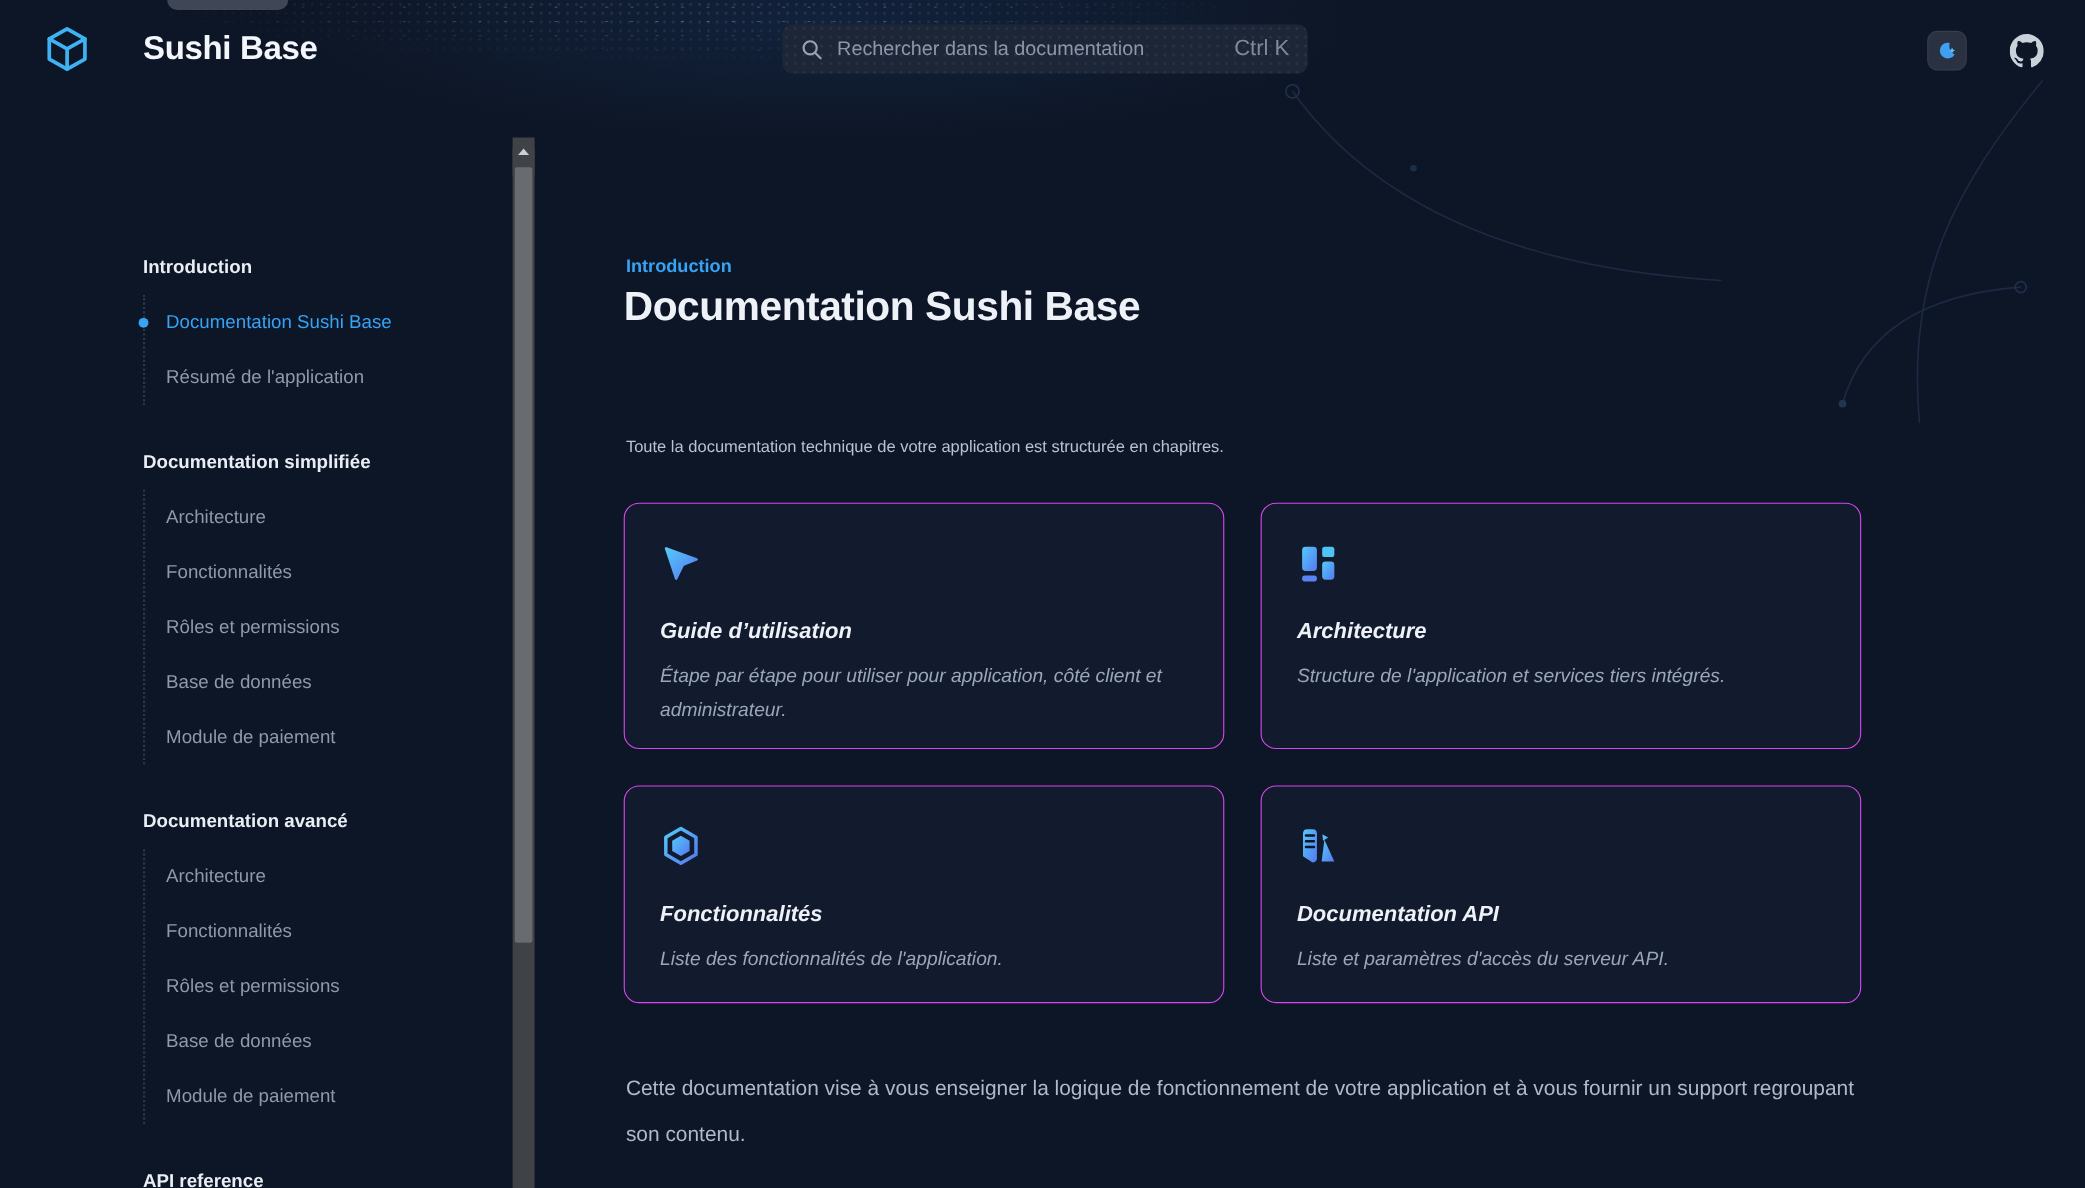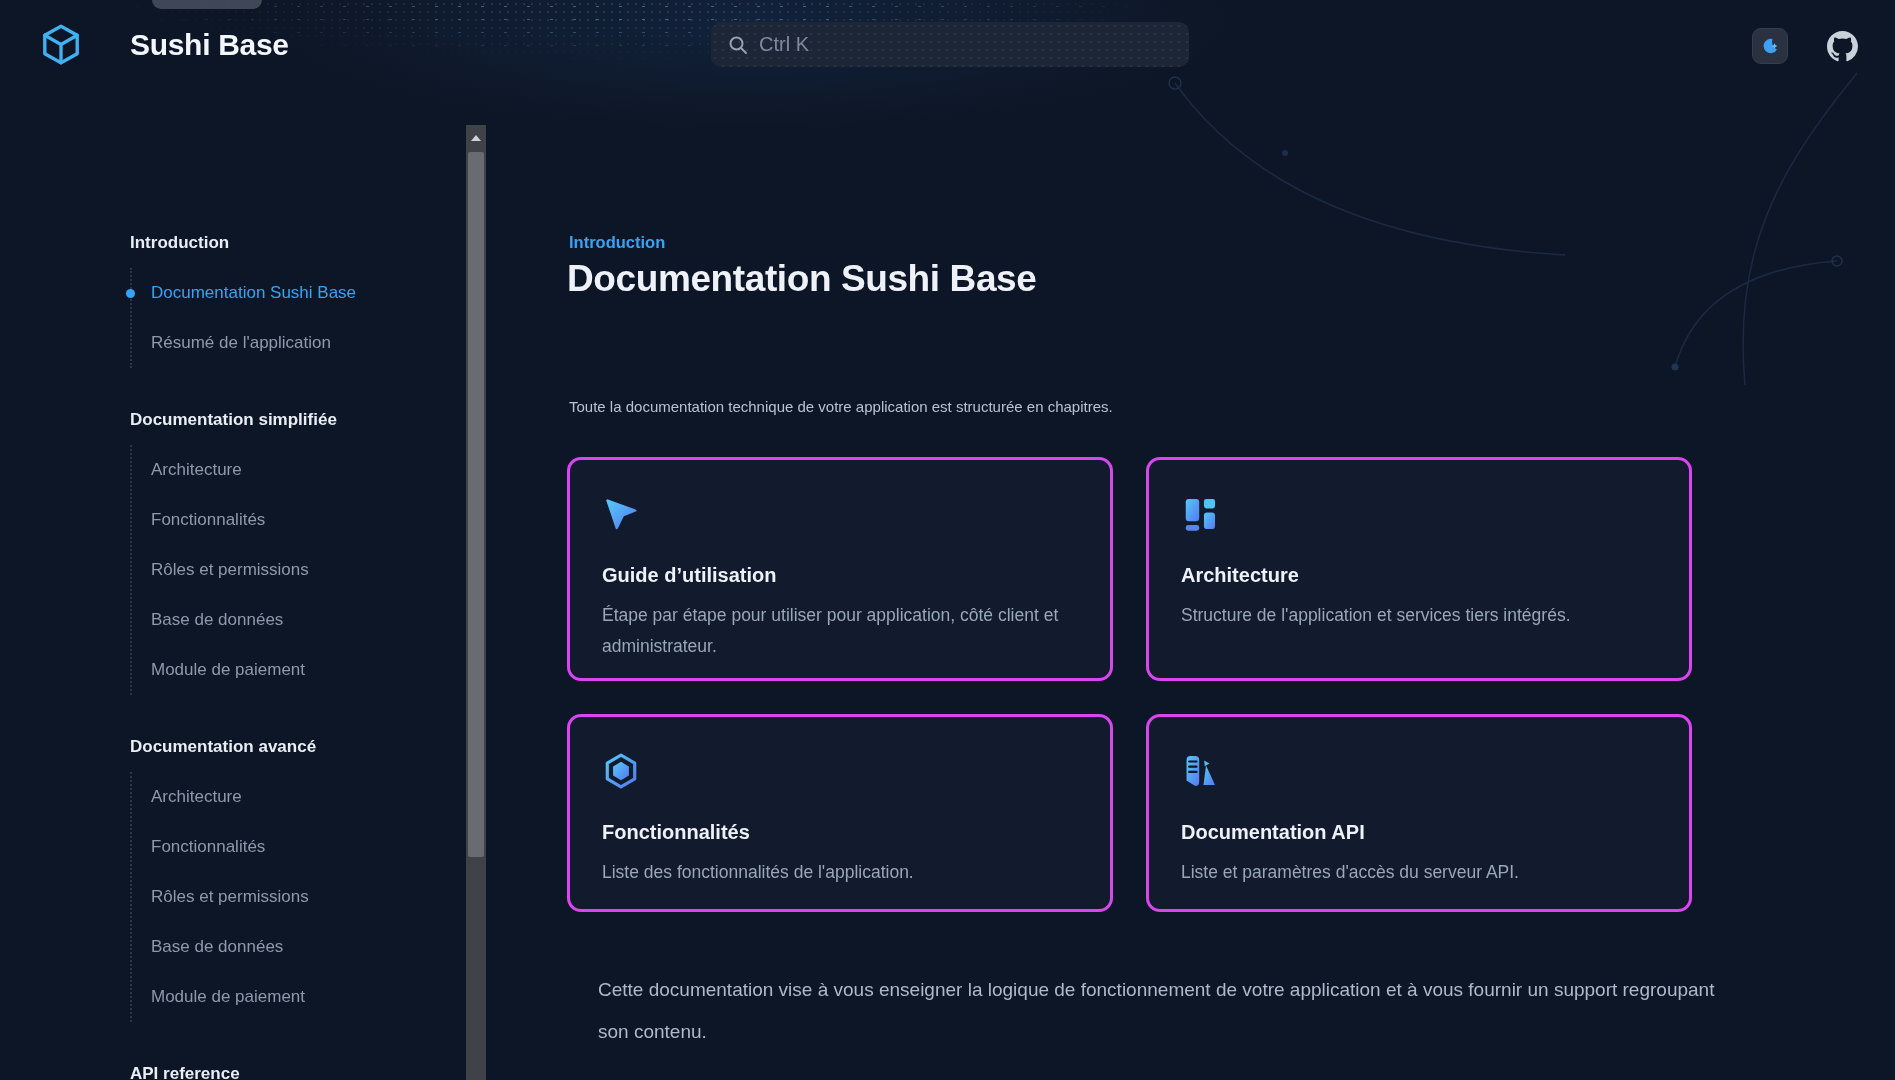--- a/index.html
+++ b/index.html
@@ -54,27 +54,27 @@
   .scroll-thumb{position:absolute;left:2px;top:27px;width:16px;height:705px;background:#686c71;
         border-radius:2px;cursor:grab;}
 
   
   .eyebrow{position:absolute;left:569px;top:233px;font-size:16.5px;font-weight:700;color:#36a3f5;}
   .page-title{position:absolute;left:567px;top:258px;font-size:37px;font-weight:700;color:#eef2f8;
         letter-spacing:-0.4px;}
   .lead{position:absolute;left:569px;top:362px;font-size:15px;color:#b7c2d3;margin-top:36px;}
   .cards{position:absolute;left:567px;top:457px;width:1125px;display:grid;
         grid-template-columns:546px 546px;grid-template-rows:224px 198px;gap:33px;}
-  .card{box-sizing:border-box;background:#111b2d;border:3px solid #d946ef;border-radius:14px;
-        padding:35px 32px;cursor:pointer;}
+  .card{box-sizing:border-box;background:#111b2d;border:1px solid #d946ef;border-radius:14px;
+        padding:35px 32px;cursor:pointer;font-style:italic;}
   .card-icon{width:38px;height:38px;margin-bottom:27px;}
   .card-title{font-size:20px;font-weight:700;color:#eef2f8;margin-bottom:13px;}
   .card-desc{font-size:17.5px;color:#9aa6b9;line-height:31px;}
   .closing{position:absolute;left:569px;top:969px;width:1125px;font-size:19px;color:#aeb9cb;
-        line-height:42px;margin-left:29px;}
+        line-height:42px;}
 </style>
 </head>
 <body>
 
 <div class="screen">
 
   <div class="glow"></div>
   <div class="dots-band"></div>
   <div class="window-pill"></div>
   <svg class="circuit" width="760" height="330" viewBox="0 0 760 330" fill="none">
@@ -93,20 +93,21 @@
       <path d="M6.5 12.7 L22 21.5 L37.5 12.7 M22 21.5 V39" stroke="#3fb2f3" stroke-width="3.2" stroke-linejoin="round" stroke-linecap="round"></path>
     </svg>
     <div class="brand-name">Sushi Base</div>
   </div>
 
   <div class="search">
     <svg width="20" height="20" viewBox="0 0 20 20" fill="none">
       <circle cx="8.5" cy="8.5" r="6" stroke="#98a2b4" stroke-width="2"></circle>
       <path d="M13 13 L18 18" stroke="#98a2b4" stroke-width="2" stroke-linecap="round"></path>
     </svg>
+    <input type="text" value="" placeholder="Rechercher dans la documentation" style="">
     <span class="search-shortcut">Ctrl K</span>
   </div>
 
   <div class="top-actions">
     <div class="theme-btn">
       <svg width="20" height="20" viewBox="0 0 20 20" fill="none">
         <path d="M12.5 3 A7.2 7.2 0 1 0 17 13.5 A8.4 8.4 0 0 1 12.5 3 Z" fill="#3f9ff0"></path>
         <path d="M14.6 7.2 L15.5 9.1 L17.4 10 L15.5 10.9 L14.6 12.8 L13.7 10.9 L11.8 10 L13.7 9.1 Z" fill="#5fc0f7"></path>
       </svg>
     </div>

